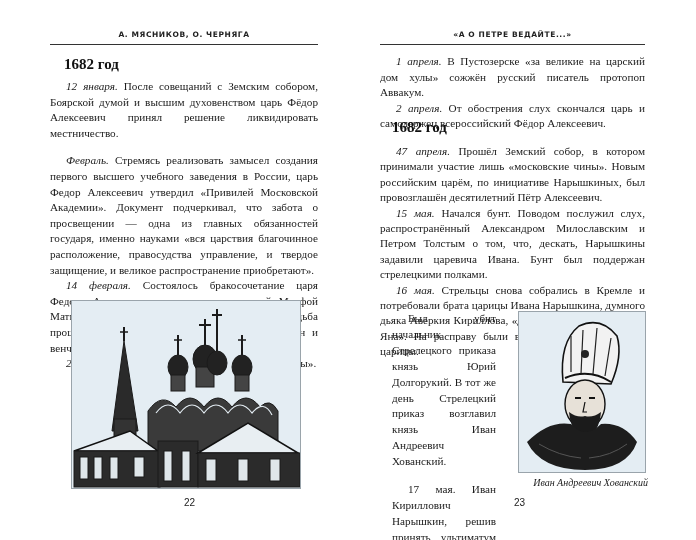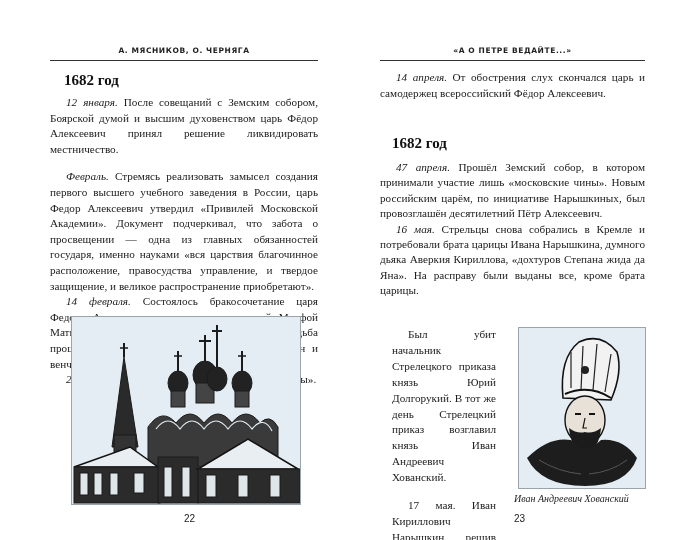--- a/index.html
+++ b/index.html
@@ -1,39 +1,39 @@
 <!DOCTYPE html>
 <html><head>
 <meta charset="utf-8">
 <style>
   html, body { margin:0; padding:0; }
   body {
     width:696px; height:540px; background:#ffffff; position:relative; overflow:hidden;
     font-family:"Liberation Serif", "DejaVu Serif", serif; color:#1a1a1a;
   }
-  .page { position:absolute; top:16px; height:468px; }
+  .page { position:absolute; top:0; height:468px; }
   .page-left { left:0; width:348px; }
   .page-right { left:348px; width:348px; }
   .running-head {
     position:absolute; top:30px; font-family:"DejaVu Sans", sans-serif; font-weight:bold;
     font-size:7.5px; letter-spacing:0.6px; text-align:center; color:#222;
   }
   .rule { position:absolute; top:44px; height:1px; background:#333; }
   .year {
     position:absolute; font-weight:bold; font-size:15px; color:#111;
   }
   .text {
     position:absolute; font-size:11.2px; line-height:15.6px; text-align:justify; color:#1b1b1b;
   }
   .text p { margin:0; text-indent:16px; }
   .date { font-style:italic; }
   .figure {
     position:absolute; background:#e4edf3; border:1px solid #9aa4ab; overflow:hidden;
   }
-  .caption { position:absolute; font-style:italic; font-size:10px; text-align:left; color:#222; }
+  .caption { position:absolute; font-style:italic; font-size:10px; text-align:right; color:#222; }
   .page-num { position:absolute; top:497px; font-family:"Liberation Sans", sans-serif; font-size:10px; color:#222;margin-left:6px; }
   .wrap-text { position:absolute; font-size:11.2px; line-height:15.9px; text-align:justify; color:#1b1b1b; }
   .wrap-text p { margin:12px; text-indent:16px; }
 </style>
 </head>
 <body>
 
 <div class="page page-left">
   <div class="running-head" style="left:50px; width:268px;">А. МЯСНИКОВ, О. ЧЕРНЯГА</div>
   <div class="rule" style="left:50px; width:268px;"></div>
@@ -97,27 +97,29 @@
   </div>
 
   <div class="page-num" style="left:178px;">22</div>
 </div>
 
 <div class="page page-right">
   <div class="running-head" style="left:32px; width:265px;">«А О ПЕТРЕ ВЕДАЙТЕ...»</div>
   <div class="rule" style="left:32px; width:265px;"></div>
 
   <div class="text" style="left:32px; top:54px; width:265px;">
-    <p><span class="date">14 апреля.</span><span> От обострения слух скончался царь и самодержец всероссийский Фёдор Алексеевич.</span></p>
+    <p><span class="date">1 апреля.</span><span> В Пустозерске «за великие на царский дом хулы» сожжён русский писатель протопоп Аввакум.</span></p>
+    <p><span class="date">2 апреля.</span><span> От обострения слух скончался царь и самодержец всероссийский Фёдор Алексеевич.</span></p>
   </div>
 
   <div class="year" style="left:44px; top:119px;">1682 год</div>
 
   <div class="text" style="left:32px; top:144px; width:265px; line-height:15.4px;">
     <p><span class="date">47 апреля.</span><span> Прошёл Земский собор, в котором принимали участие лишь «московские чины». Новым российским царём, по инициативе Нарышкиных, был провозглашён десятилетний Пётр Алексеевич.</span></p>
+    <p><span class="date">15 мая.</span><span> Начался бунт. Поводом послужил слух, распространённый Александром Милославским и Петром Толстым о том, что, дескать, Нарышкины задавили царевича Ивана. Бунт был поддержан стрелецкими полками.</span></p>
     <p><span class="date">16 мая.</span><span> Стрельцы снова собрались в Кремле и потребовали брата царицы Ивана Нарышкина, думного дьяка Аверкия Кириллова, «дохтуров Степана жида да Яна». На расправу были выданы все, кроме брата царицы.</span></p>
   </div>
 
   <div class="wrap-text" style="left:32px; top:299px; width:128px;">
     <p><span>Был убит начальник Стрелецкого приказа князь Юрий Долгорукий. В тот же день Стрелецкий приказ возглавил князь Иван Андреевич Хованский.</span></p>
     <p><span>17 мая. Иван Кириллович Нарышкин, решив принять ультиматум стрельцов, — получил благословение рыдавшего отца Кирилла Полуэктовича Нарышкина. Его исповедали, соборовали перед неизбежной смертью, и он</span></p>
   </div>
 
   <div class="figure" style="left:170px; top:311px; width:126px; height:160px;">
     <svg width="126" height="160" viewBox="0 0 126 160">

